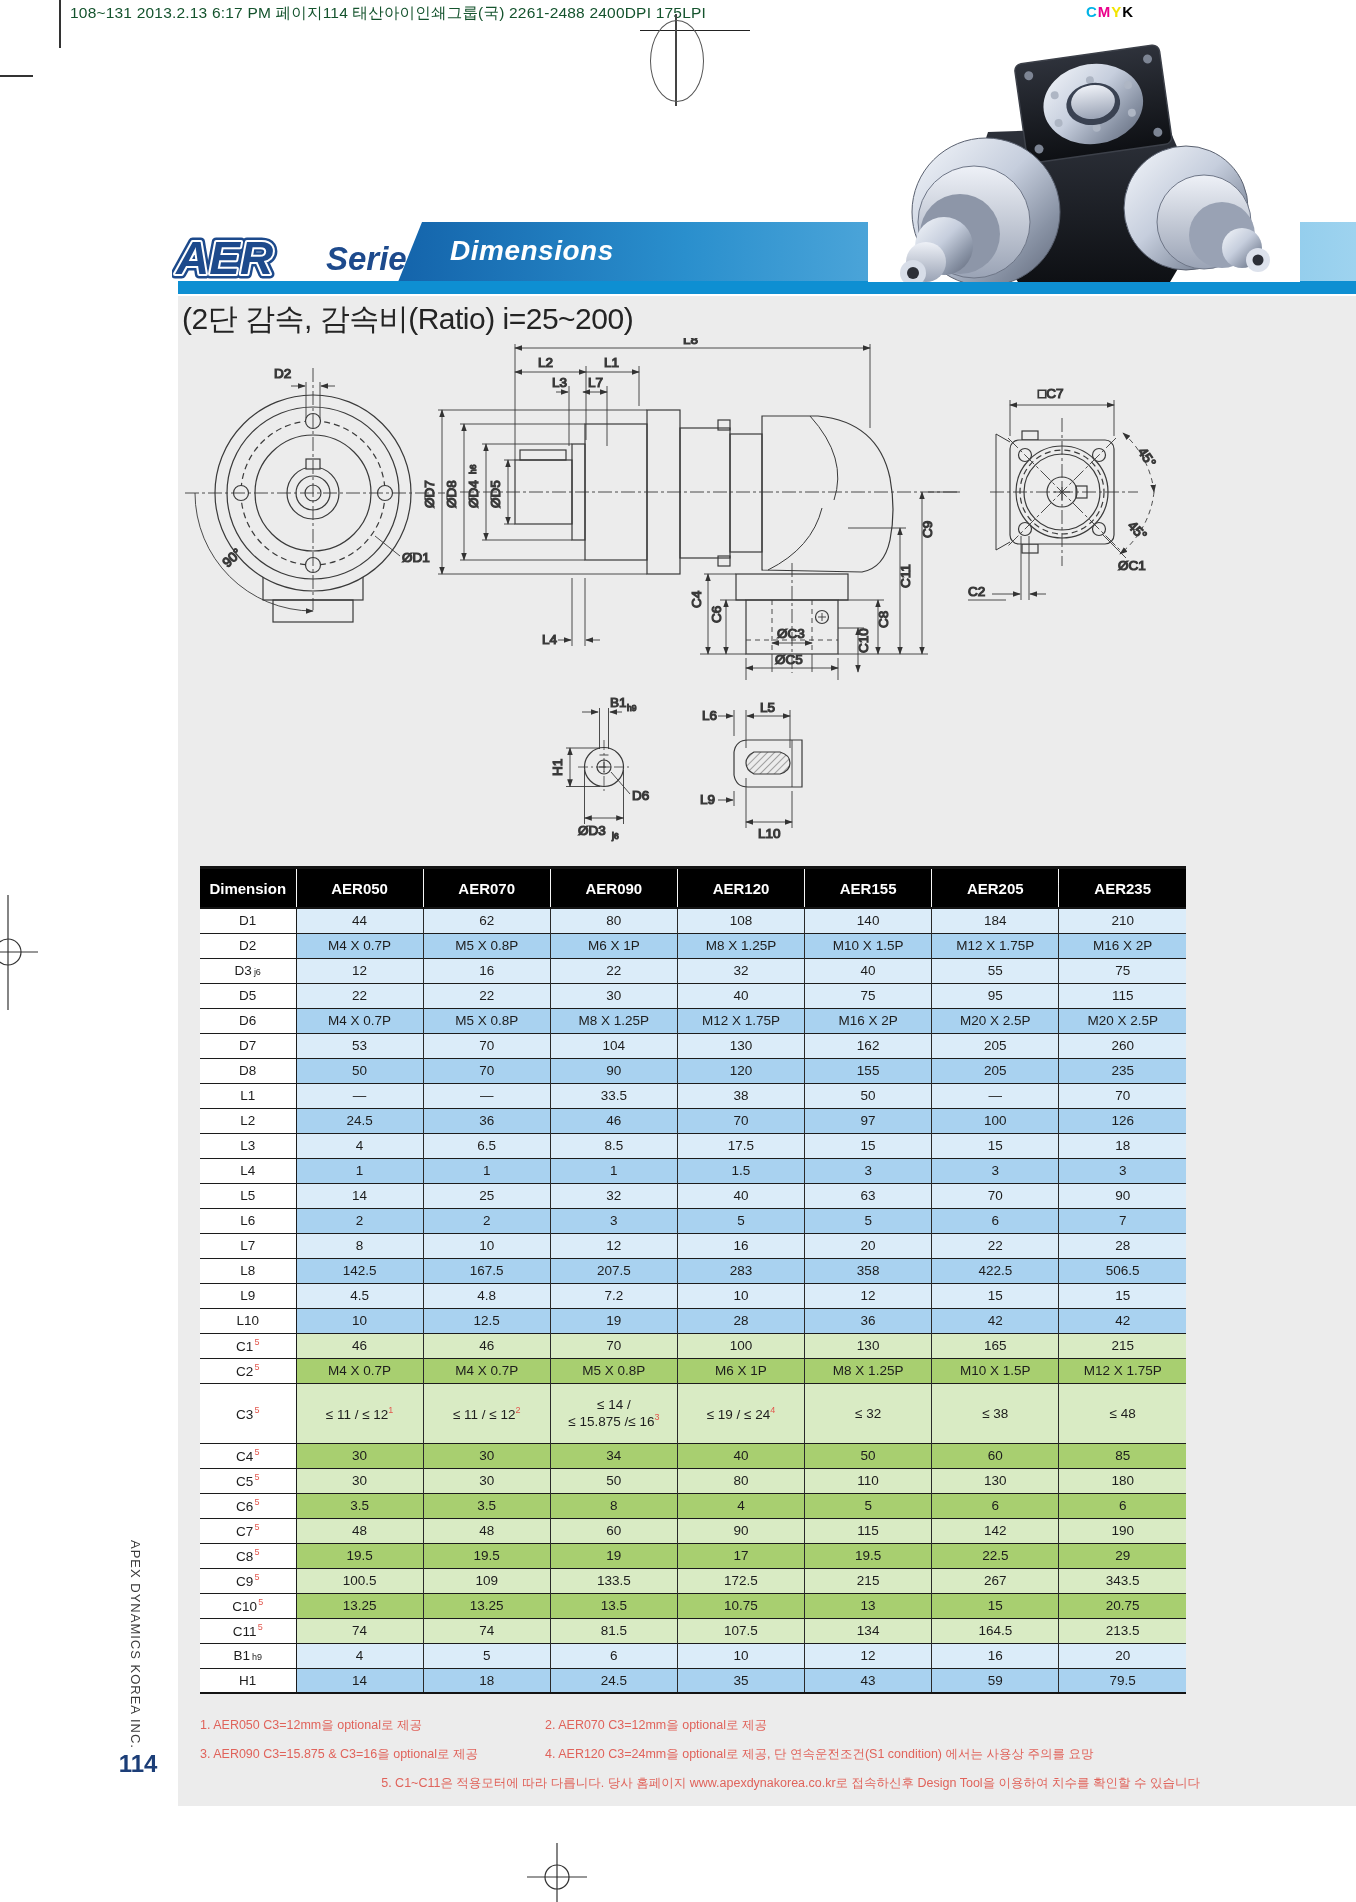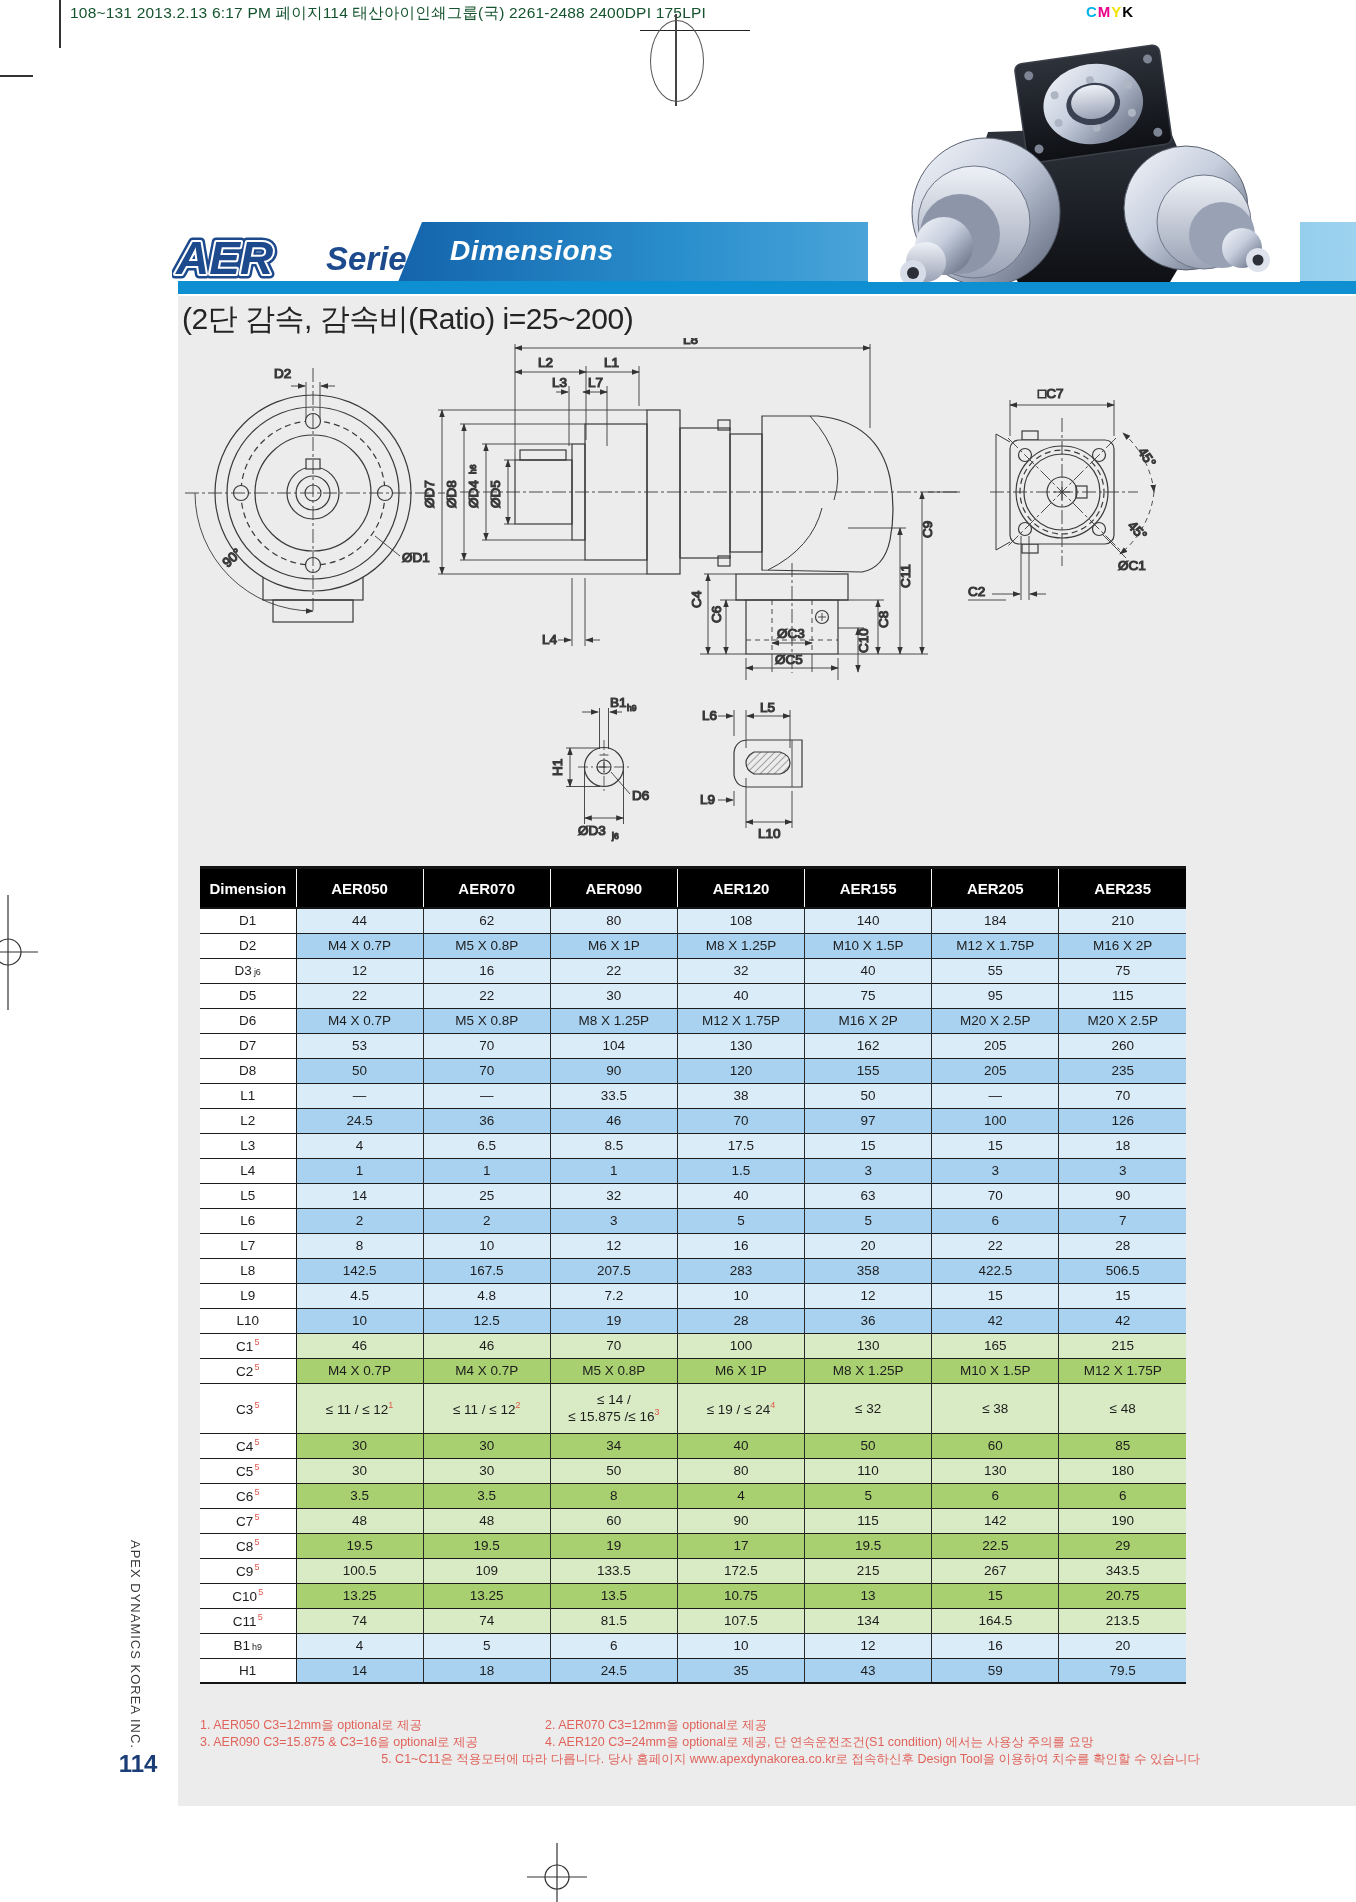--- a/index.html
+++ b/index.html
@@ -31,32 +31,32 @@
   .dim-sm{font-size:8.5px;fill:#222;font-family:"Liberation Sans",sans-serif;}
   
   .dim-table{position:absolute;left:200px;top:866px;width:986px;border-collapse:collapse;table-layout:fixed;
              font-size:13.5px;color:#1d1d1d;border-top:3px solid #141414;border-bottom:2.5px solid #141414;}
   .dim-table col.c-lab{width:96px;}
   .dim-table th,.dim-table td{padding:0;text-align:center;vertical-align:middle;overflow:hidden;}
   .dim-table thead th{height:38px;background:#000000;color:#fff;font-size:15px;font-weight:bold;
                       border-left:1px solid rgba(255,255,255,.55);border-bottom:2.5px solid #141414;}
   .dim-table thead th:first-child{border-left:none;}
   .dim-table tbody tr{height:25px;border-bottom:1.5px solid #1c1c1c;}
-  .dim-table tbody tr.tall{height:50px;}
+  .dim-table tbody tr.tall{height:60px;}
   .dim-table tbody th.lab{background:#ffffff;font-weight:normal;border-right:1.5px solid #1c1c1c;text-align:center;}
   .dim-table tbody td{border-left:1px solid #2a2a2a;}
   .dim-table tbody td:nth-child(2){border-left:none;}
   tr.t-bl td{background:#dbecf9;} tr.t-bm td{background:#a9d2f0;}
   tr.t-gl td{background:#d9ebc4;} tr.t-gm td{background:#a8cf70;}
   .lab-sub{font-size:9px;margin-left:2px;}
   .lab-sup{font-size:9px;color:#e2574d;margin-left:1px;vertical-align:super;}
   .c3sup{font-size:9px;color:#e2574d;}
   
   .footnotes{position:absolute;left:200px;top:1717px;width:1000px;font-size:12.5px;color:#e0635b;}
-  .fn-grid{display:grid;grid-template-columns:345px 1fr;row-gap:0;}
+  .fn-grid{display:grid;grid-template-columns:345px 1fr;row-gap:12px;}
   .fn-grid .fn-wide{grid-column:1 / span 2;text-align:right;}
   
   .side-company{position:absolute;left:128px;top:1540px;height:210px;writing-mode:vertical-rl;
                 font-size:13px;color:#3a3a3a;letter-spacing:1px;white-space:nowrap;}
   .page-number{position:absolute;left:108px;top:1750px;width:60px;text-align:center;
                font-size:24px;font-weight:bold;color:#1c3e78;}
 </style>
 </head>
 <body>
 

